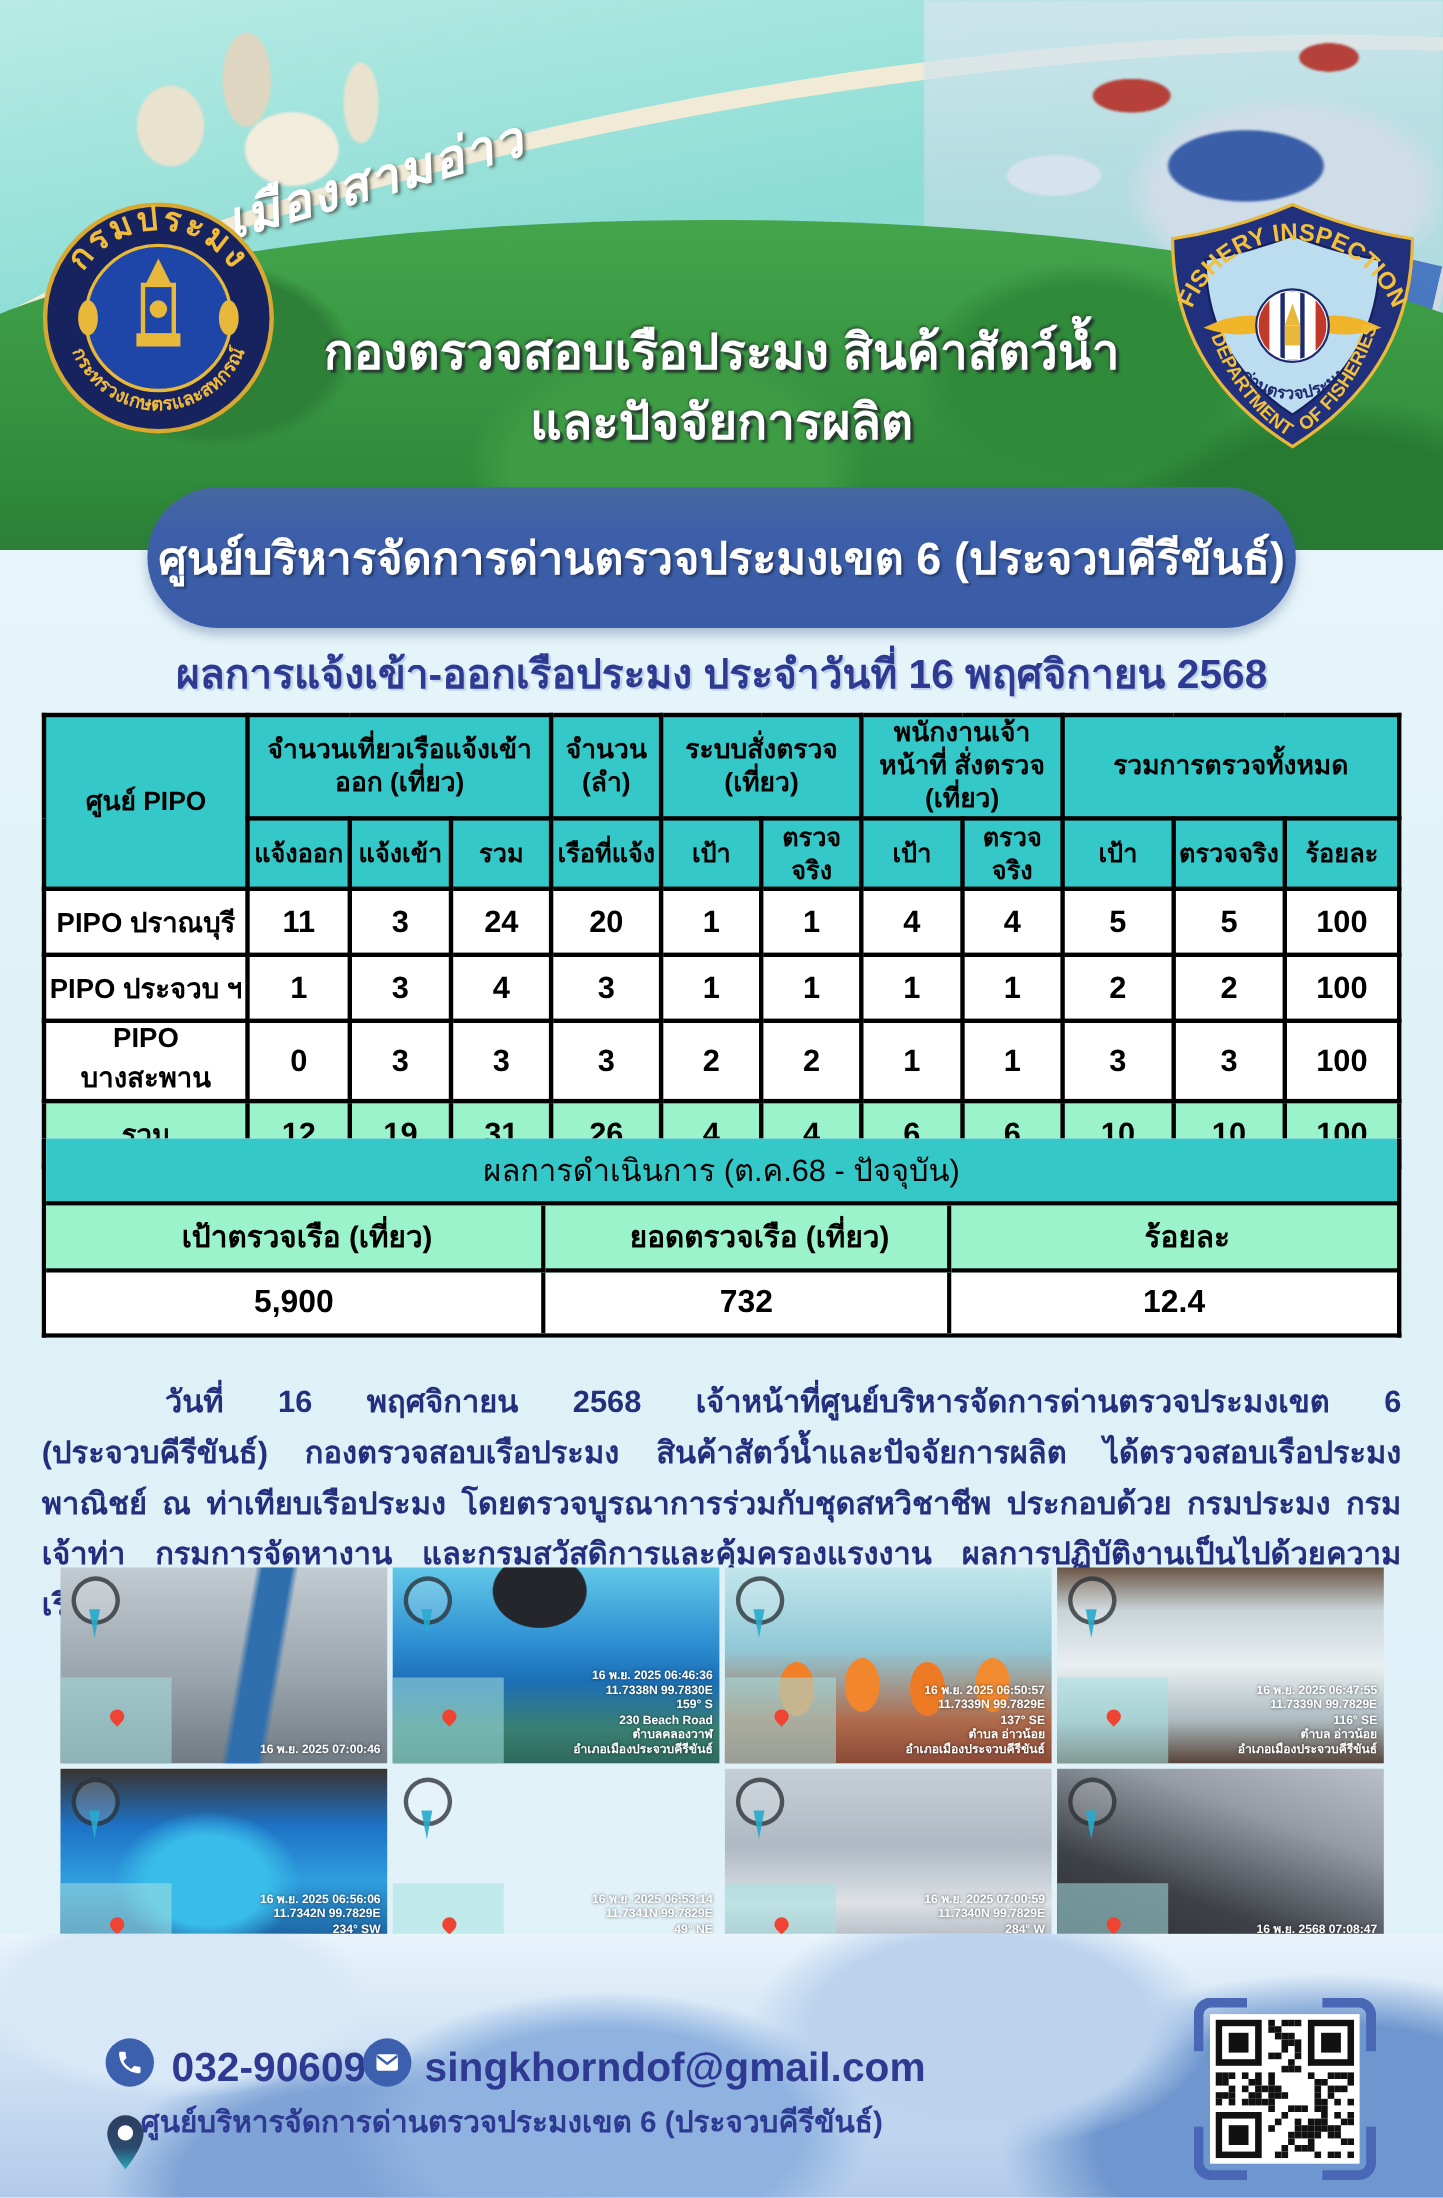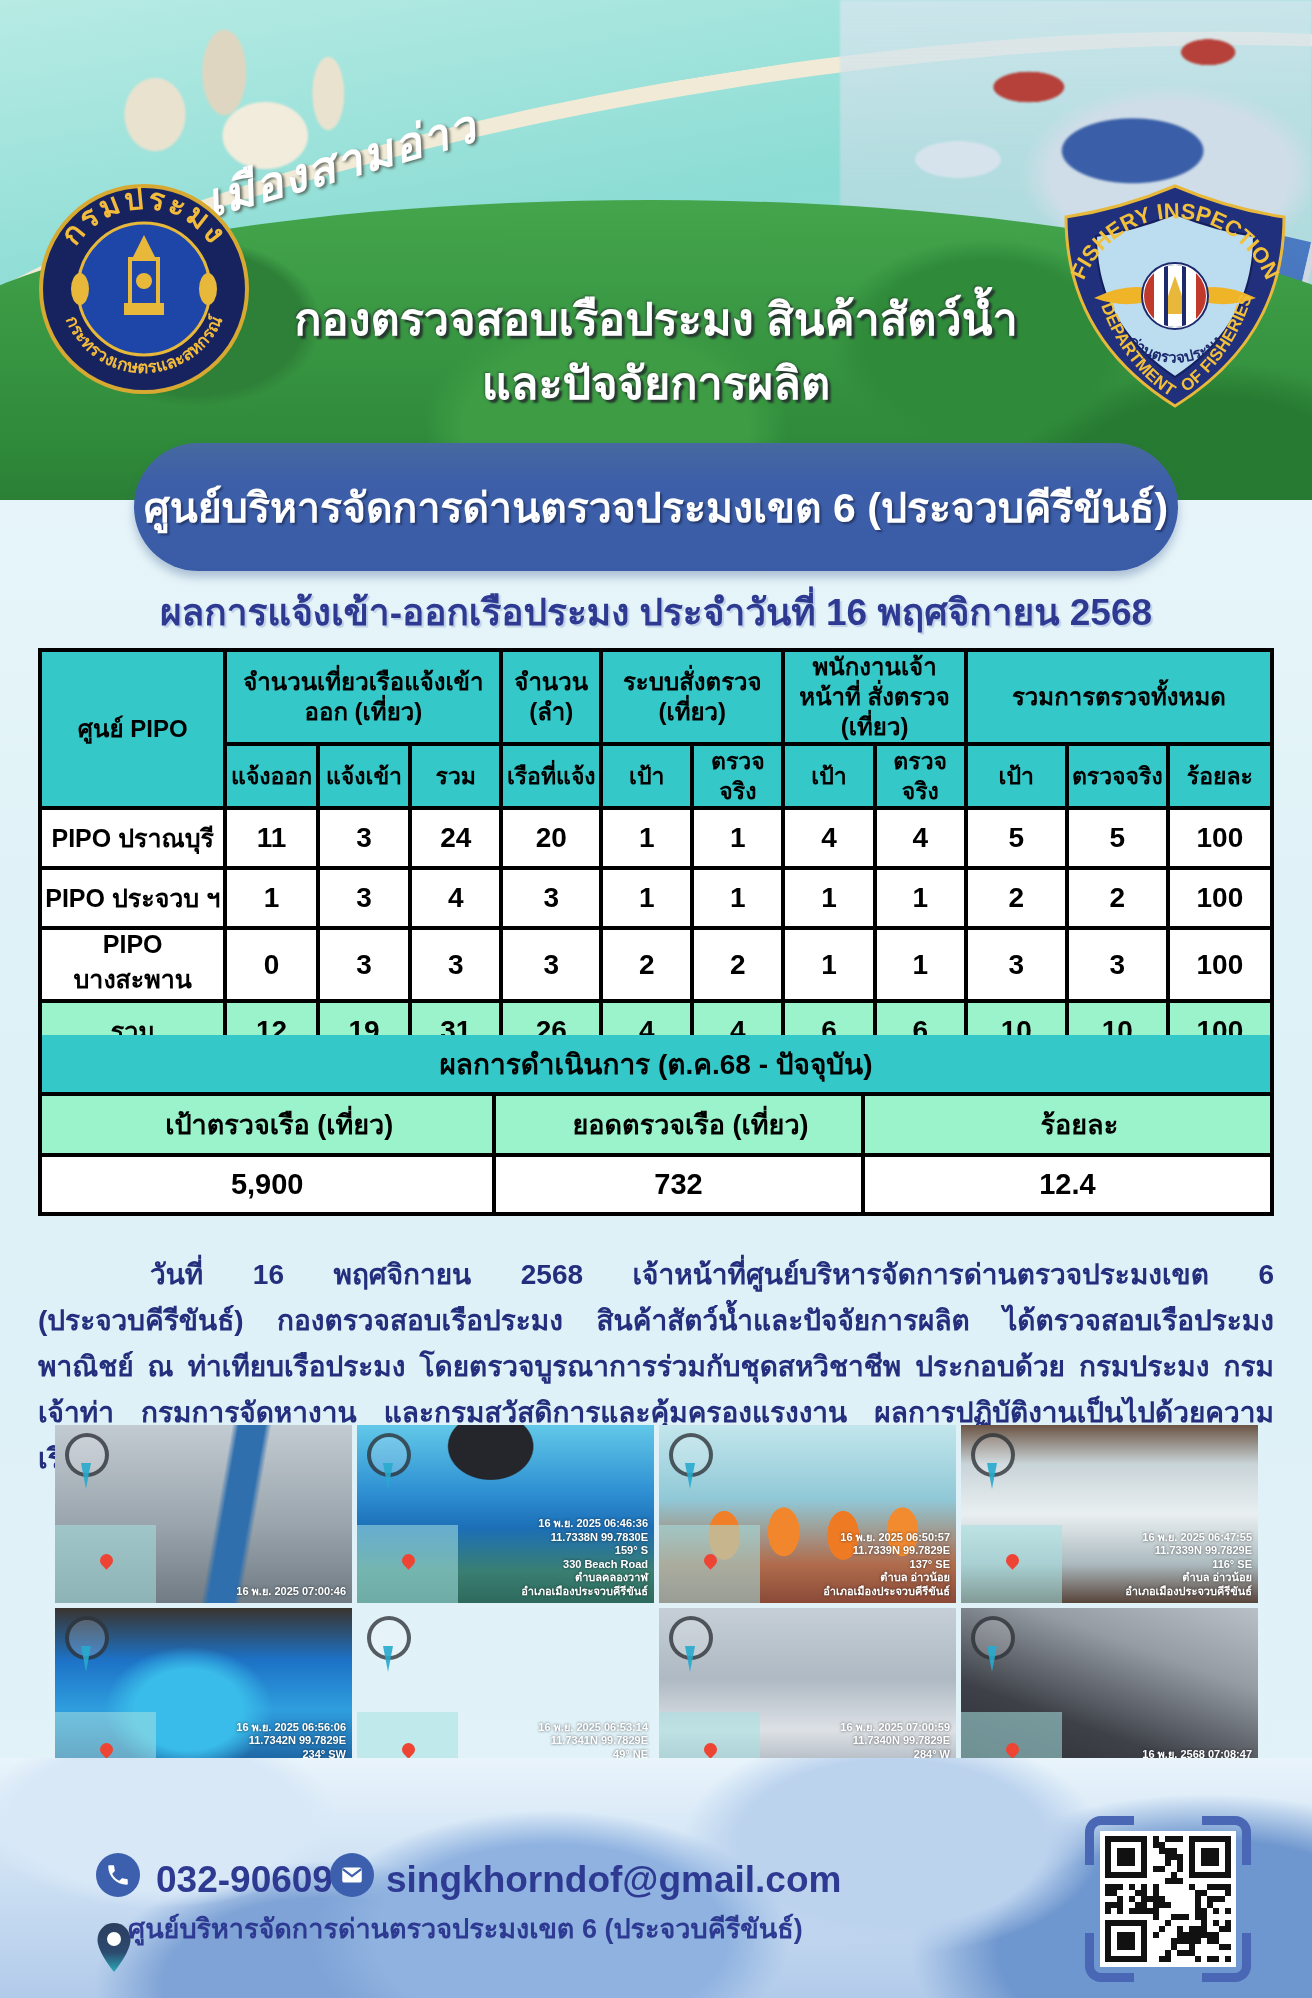--- a/index.html
+++ b/index.html
@@ -62,21 +62,21 @@
   table.main thead tr.sub{height:57px;}
   table.main thead tr.sub th{font-size:23px;}
   table.main tbody tr{height:60px;}
   table.main tbody td{font-size:28px;}
   table.main tbody td.lbl{font-size:25px;}
   table.main tbody tr.total td{background:#9af3cb;}
   
   .summary{position:absolute;left:38px;top:1035px;width:1236px;border:4px solid #000;border-top:none;
         box-sizing:border-box;background:#fff;}
   .summary .band{height:57px;background:#35c8c8;border-bottom:4px solid #000;display:flex;
-        align-items:center;justify-content:center;font-size:28px;font-weight:bold;color:#000;}
+        align-items:center;justify-content:center;font-size:28px;font-weight:normal;color:#000;}
   .summary .cols{display:grid;grid-template-columns:37% 30% 33%;}
   .summary .cols div{display:flex;align-items:center;justify-content:center;font-weight:bold;color:#000;}
   .summary .hc{height:57px;background:#9af3cb;border-bottom:4px solid #000;border-right:4px solid #000;font-size:27px;padding-left:24px;}
   .summary .hc:last-child,.summary .vc:last-child{border-right:none;}
   .summary .vc{height:55px;background:#fff;border-right:4px solid #000;font-size:29px;}
   
   .para{position:absolute;left:38px;top:1252px;width:1236px;color:#232e7d;
         font-size:28px;line-height:46px;font-weight:bold;text-align:justify;text-indent:112px;}
   
   .grid{position:absolute;left:55px;top:1425px;width:1203px;display:grid;
@@ -334,21 +334,21 @@
           <div>16 พ.ย. 2025 07:00:46</div>
         </div>
       </div>
       <div class="photo p2">
         <div class="compass"></div>
         <div class="wm-map"></div>
         <div class="wm-text">
           <div>16 พ.ย. 2025 06:46:36</div>
           <div>11.7338N 99.7830E</div>
           <div>159° S</div>
-          <div>330 Beach Road</div>
+          <div>230 Beach Road</div>
           <div>ตำบลคลองวาฬ</div>
           <div>อำเภอเมืองประจวบคีรีขันธ์</div>
         </div>
       </div>
       <div class="photo p3">
         <div class="compass"></div>
         <div class="wm-map"></div>
         <div class="wm-text">
           <div>16 พ.ย. 2025 06:50:57</div>
           <div>11.7339N 99.7829E</div>

